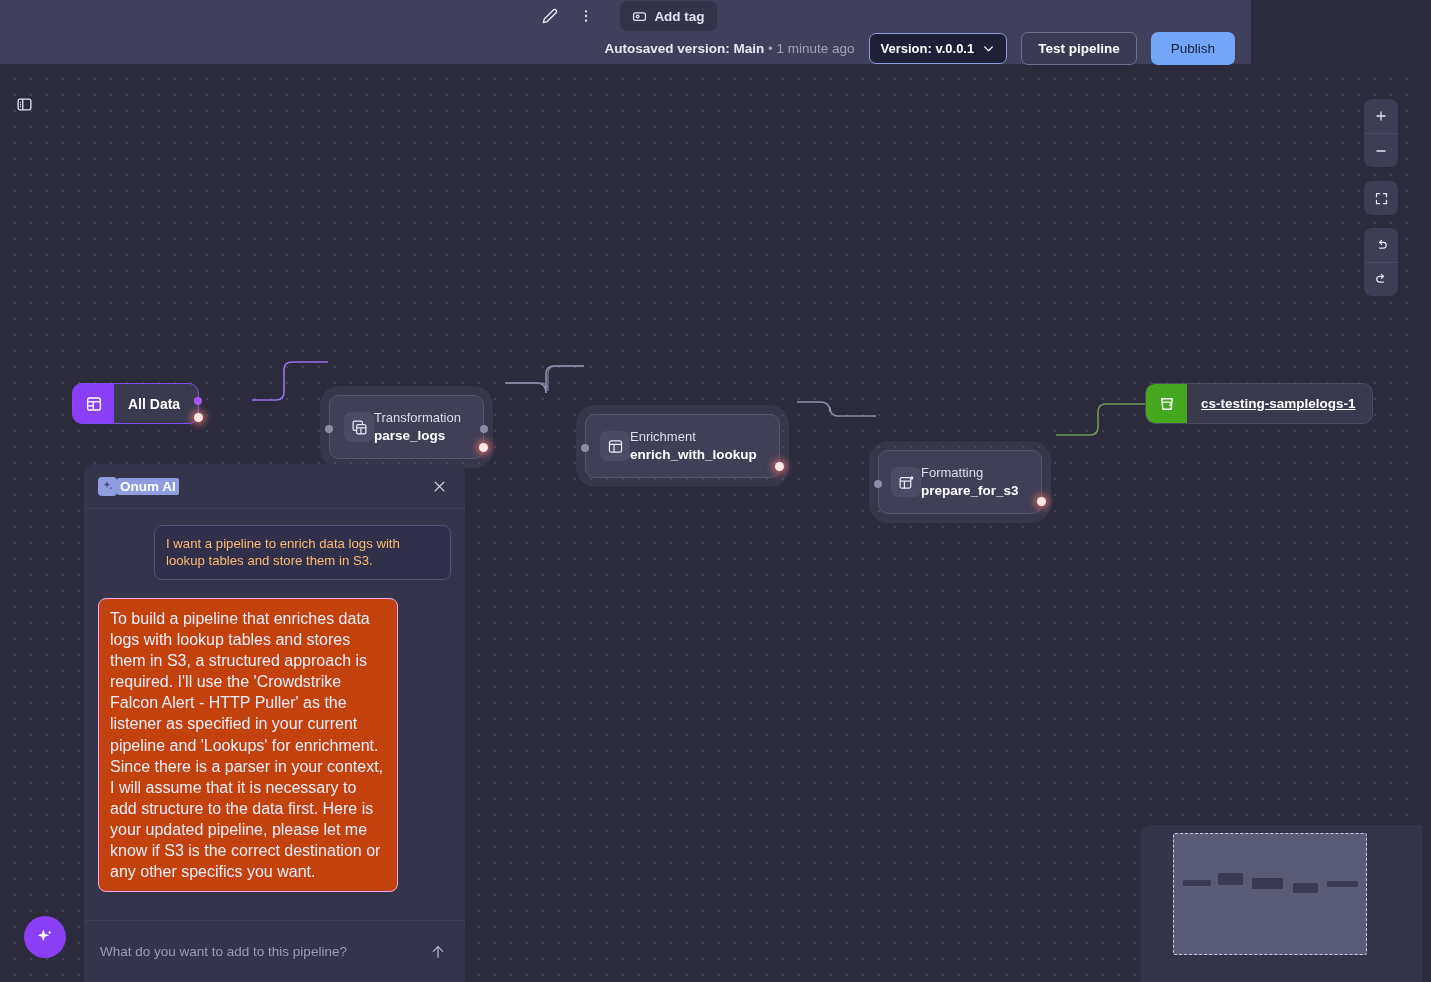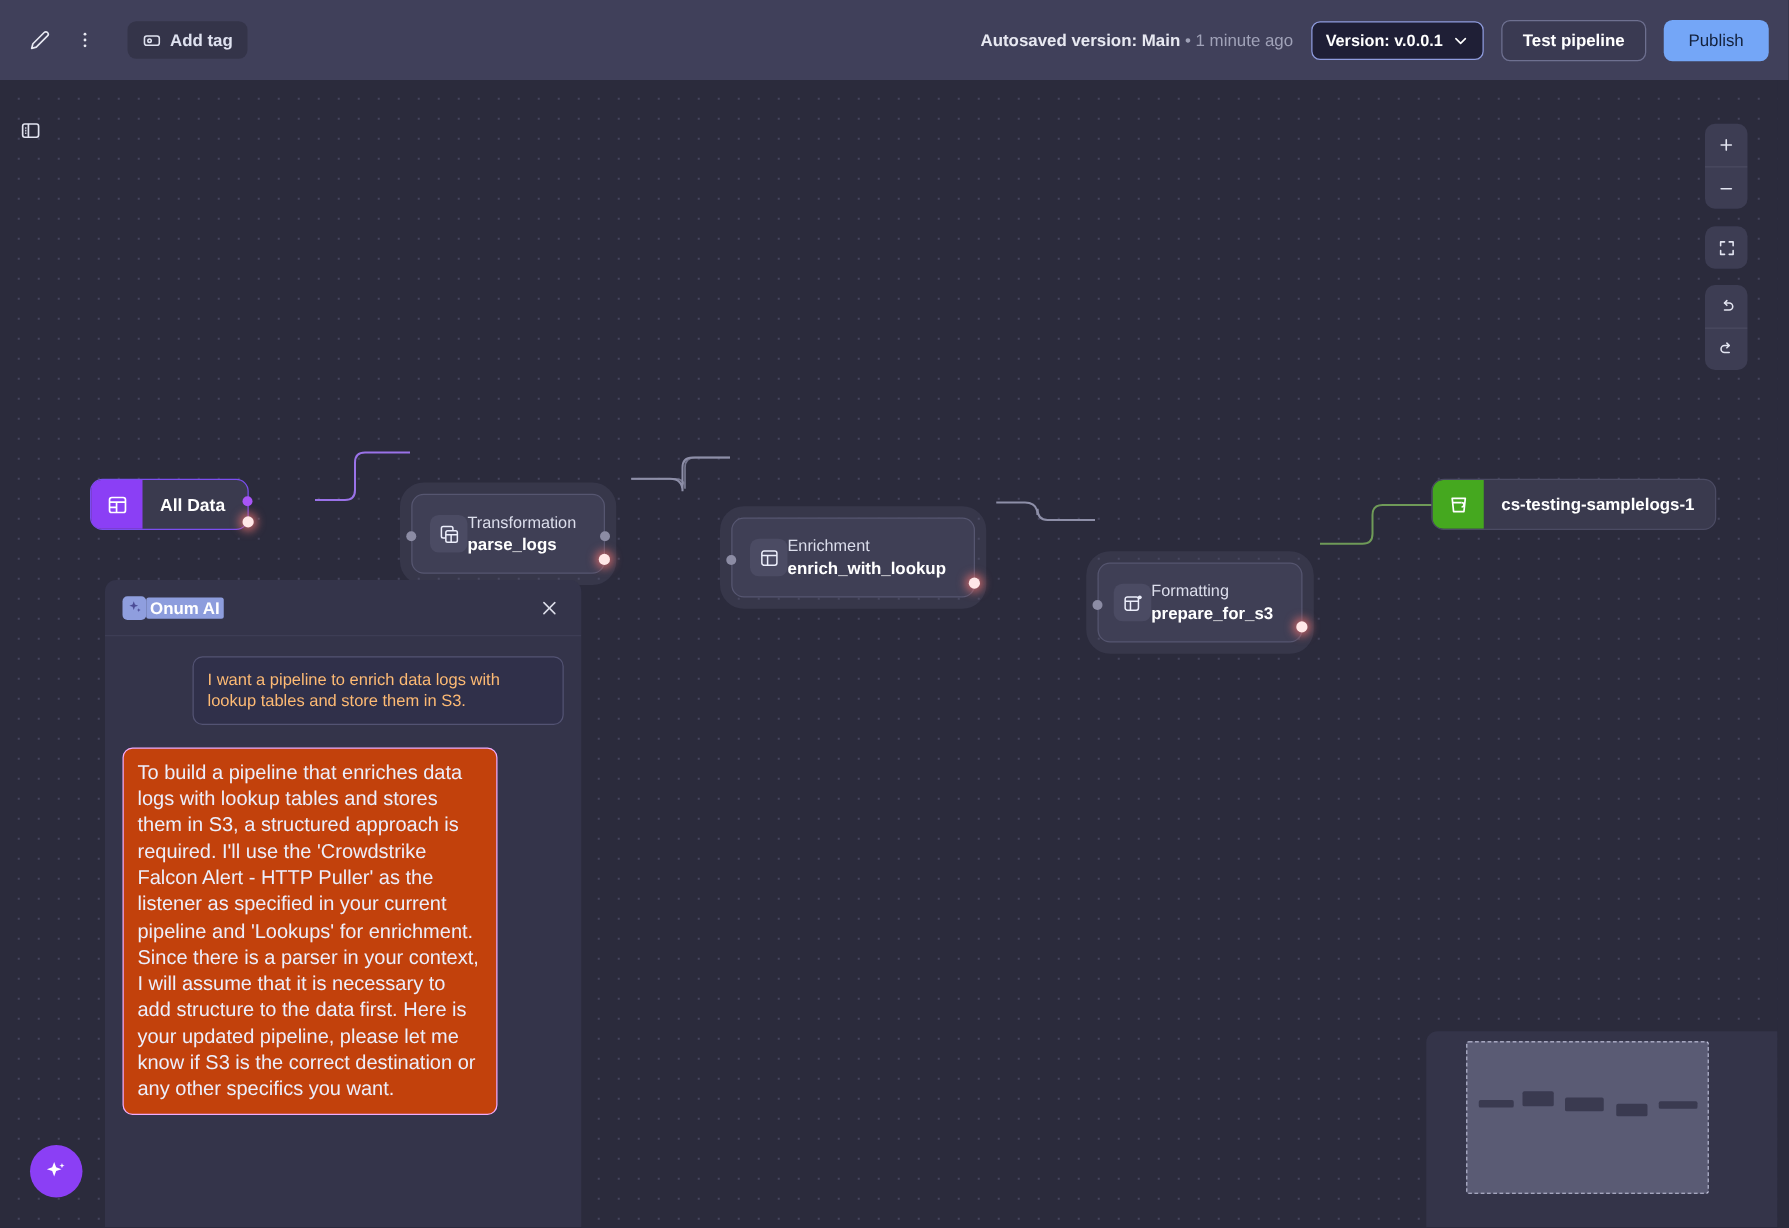--- a/index.html
+++ b/index.html
@@ -7,25 +7,26 @@
     width: 1431px; height: 982px;
     background: #2b2b3c;
     font-family: "Liberation Sans", sans-serif;
     overflow: hidden;
   }
   #app { position: relative; width: 1431px; height: 982px; }
 
   
   .topbar {
     position: absolute; top: 0; left: 0;
-    width: 1431px; height: 64px;
+    width: 1251px; height: 64px;
     background: #40405a;
     display: flex; align-items: center;
     padding: 0 16px;
     z-index: 40;
+    flex-direction: column;
   }
   .tb-left { display: flex; align-items: center; gap: 4px; }
   .icon-btn {
     width: 32px; height: 32px; border-radius: 7px;
     display: flex; align-items: center; justify-content: center;
     color: #e8e9f2; cursor: pointer; background: transparent;
   }
   .add-tag {
     display: flex; align-items: center; gap: 7px;
     height: 30px; padding: 0 12px; margin-left: 14px;
@@ -115,20 +116,21 @@
     flex: 0 0 30px;
   }
   .proc-txt { line-height: 1.3; }
   .proc-kind { font-size: 13px; color: #dcdeec; font-weight: normal; }
   .proc-name { font-size: 13.5px; color: #ffffff; font-weight: bold; white-space: nowrap; }
 
   .node-dest {
     height: 41px; background: #3a3a4e;
     border: 1px solid #4b4b63;
     overflow: hidden;
+    text-decoration: underline;
   }
   .node-dest .desticon {
     width: 41px; height: 39px; border-radius: 8px 0 0 8px;
     background: #45a81f;
     display: flex; align-items: center; justify-content: center;
     flex: 0 0 41px;
   }
   .node-dest .label {
     padding: 0 16px 0 14px; font-size: 13.5px; font-weight: bold; white-space: nowrap;
   }
@@ -397,20 +399,29 @@
               <line x1="19" y1="5" x2="5" y2="19"></line>
           </svg>
         </div>
       </div>
 
       <div class="ai-body">
         <div class="msg-user">I want a pipeline to enrich data logs with lookup tables and store them in S3.</div>
         <div class="msg-bot">To build a pipeline that enriches data logs with lookup tables and stores them in S3, a structured approach is required. I'll use the 'Crowdstrike Falcon Alert - HTTP Puller' as the listener as specified in your current pipeline and 'Lookups' for enrichment. Since there is a parser in your context, I will assume that it is necessary to add structure to the data first. Here is your updated pipeline, please let me know if S3 is the correct destination or any other specifics you want.</div>
       </div>
 
+      <div class="ai-foot">
+        <input class="ai-input" type="text" placeholder="What do you want to add to this pipeline?" style="">
+        <div class="ai-send">
+          <svg width="16" height="16" viewBox="0 0 24 24" fill="none" stroke="currentColor" stroke-width="1.8" stroke-linecap="round" stroke-linejoin="round">
+            <line x1="12" y1="20" x2="12" y2="4"></line>
+              <polyline points="5 11 12 4 19 11"></polyline>
+          </svg>
+        </div>
+      </div>
     </div>
 
     <div class="ai-fab">
       <svg width="20" height="20" viewBox="0 0 24 24" fill="#fff">
         <path d="M10 3l1.9 5.2L17 10l-5.1 1.8L10 17l-1.9-5.2L3 10l5.1-1.8z"></path>
         <path d="M17.5 4l.7 1.9L20 6.6l-1.8.6-.7 1.9-.7-1.9L15 6.6l1.8-.7z"></path>
       </svg>
     </div>
 
     <div class="ctrl-group" id="grp-zoom">

